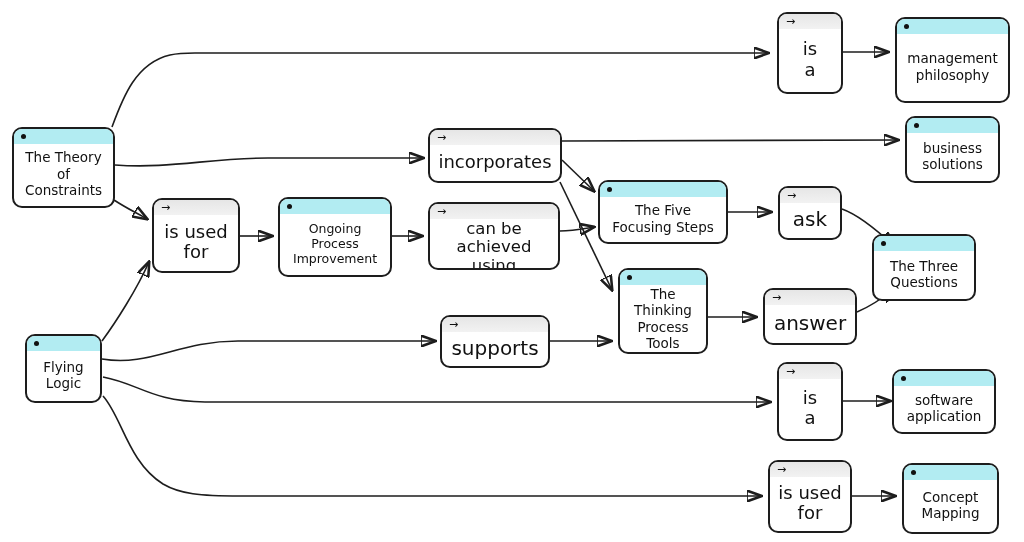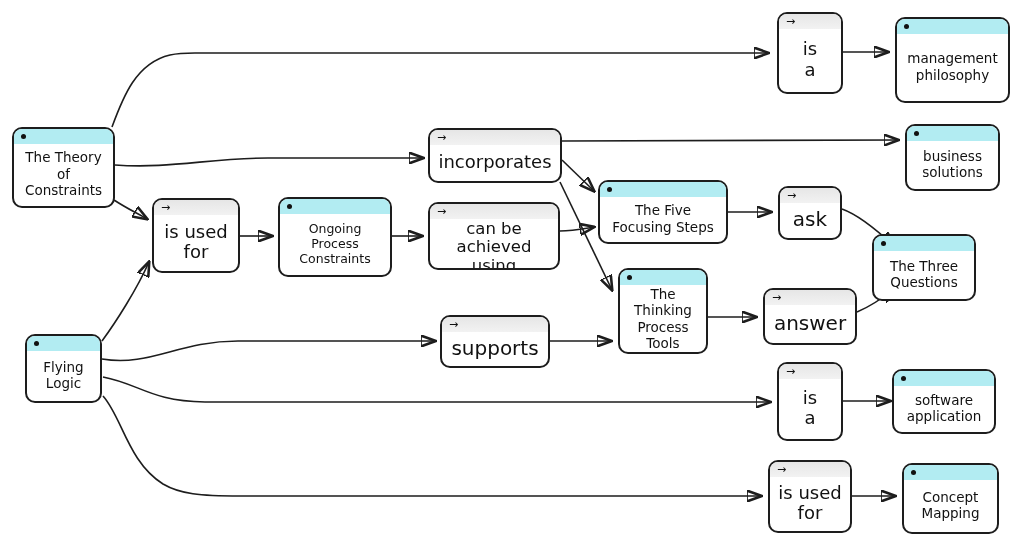--- a/index.html
+++ b/index.html
@@ -101,21 +101,21 @@
 philosophy</div>
   </div>
 
   <div class="node relation" style="left:428px;top:128px;width:134px;height:55px">
     <div class="hdr">
         <span class="arrow-glyph">→</span>
       </div>
     <div class="lbl">incorporates</div>
   </div>
 
-  <div class="node entity" style="left:905px;top:124px;width:95px;height:67px">
+  <div class="node entity" style="left:905px;top:116px;width:95px;height:67px">
     <div class="hdr">
         <span class="dot"></span>
       </div>
     <div class="lbl">business
 solutions</div>
   </div>
 
   <div class="node relation" style="left:152px;top:198px;width:88px;height:75px">
     <div class="hdr">
         <span class="arrow-glyph">→</span>
@@ -123,21 +123,21 @@
     <div class="lbl">is used
 for</div>
   </div>
 
   <div class="node entity" style="left:278px;top:197px;width:114px;height:80px">
     <div class="hdr">
         <span class="dot"></span>
       </div>
     <div class="lbl" style="font-size:12.5px">Ongoing
 Process
-Constraints</div>
+Improvement</div>
   </div>
 
   <div class="node relation" style="left:428px;top:202px;width:132px;height:68px">
     <div class="hdr">
         <span class="arrow-glyph">→</span>
       </div>
     <div class="lbl" style="font-size:16.5px">can be
 achieved using</div>
   </div>
 

